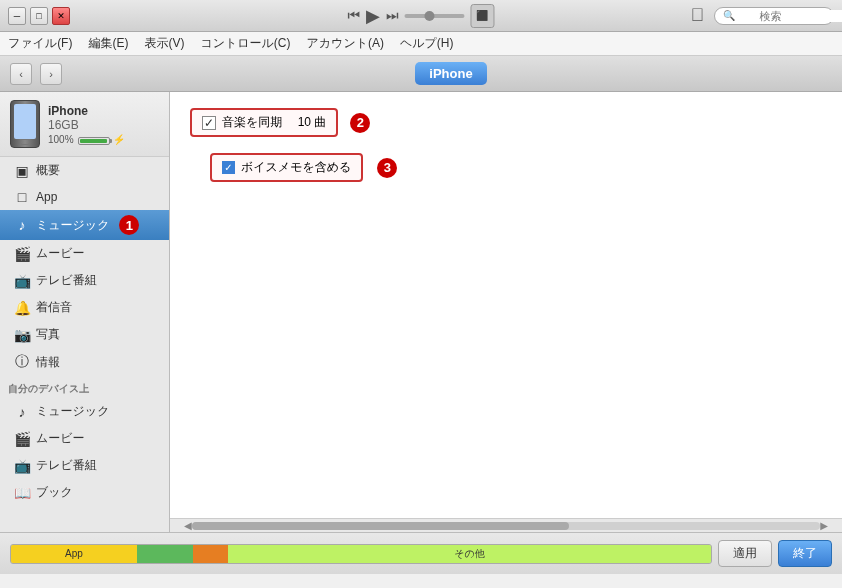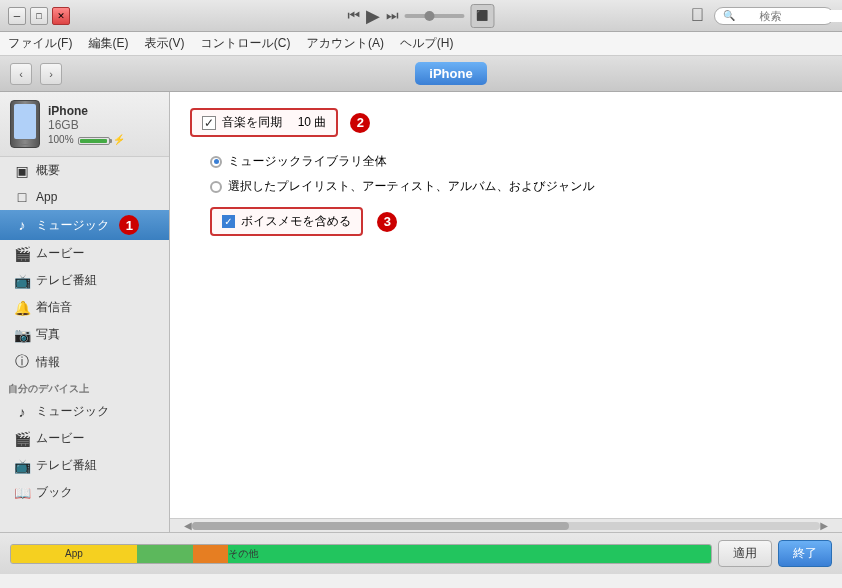--- a/index.html
+++ b/index.html
@@ -554,30 +554,20 @@
       <div class="sync-row">
         <label class="sync-checkbox-label">
           <div class="sync-checkbox">✓</div>
           <span>音楽を同期</span>
           &nbsp;
           <span>10 曲</span>
         </label>
         <span class="ann">2</span>
       </div>
 
-      <div class="radio-group">
-        <div class="radio-row">
-          <div class="radio-btn checked"></div>
-          <span>ミュージックライブラリ全体</span>
-        </div>
-        <div class="radio-row">
-          <div class="radio-btn"></div>
-          <span>選択したプレイリスト、アーティスト、アルバム、およびジャンル</span>
-        </div>
-      </div>
 
       <div class="checkbox-group">
         <div class="checkbox-row">
           <label class="voice-memo-row">
             <div class="check-box checked">✓</div>
             <span>ボイスメモを含める</span>
           </label>
           <span class="ann" style="margin-left:8px;">3</span>
         </div>
       </div>
@@ -595,19 +585,19 @@
   </div>
 </div>
 
 <div class="bottom-bar">
   <div class="storage-bar">
     <div class="storage-seg" style="width:18%; background:#f5d020; display:flex; align-items:center; justify-content:center;">
       <span class="storage-label">App</span>
     </div>
     <div class="storage-seg" style="width:8%; background:#5cb85c;"></div>
     <div class="storage-seg" style="width:5%; background:#e67e22;"></div>
-    <div class="storage-seg" style="width:69%; background:#22c55e; display:flex; align-items:center; justify-content:flex-start;">
+    <div class="storage-seg" style="width:69%; background:#bef264; display:flex; align-items:center; justify-content:center;">
       <span class="storage-label">その他</span>
     </div>
   </div>
   <button class="bottom-btn">適用</button>
   <button class="bottom-btn primary">終了</button>
 </div>
 
 </body></html>

